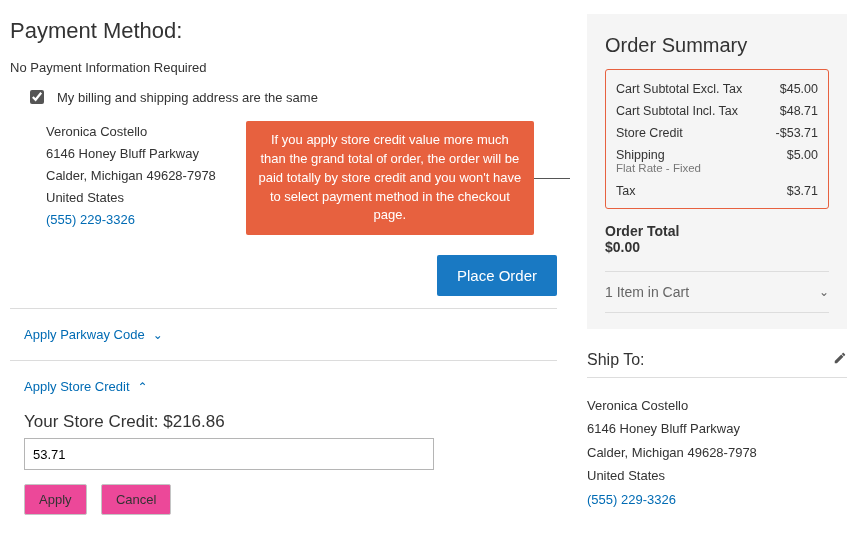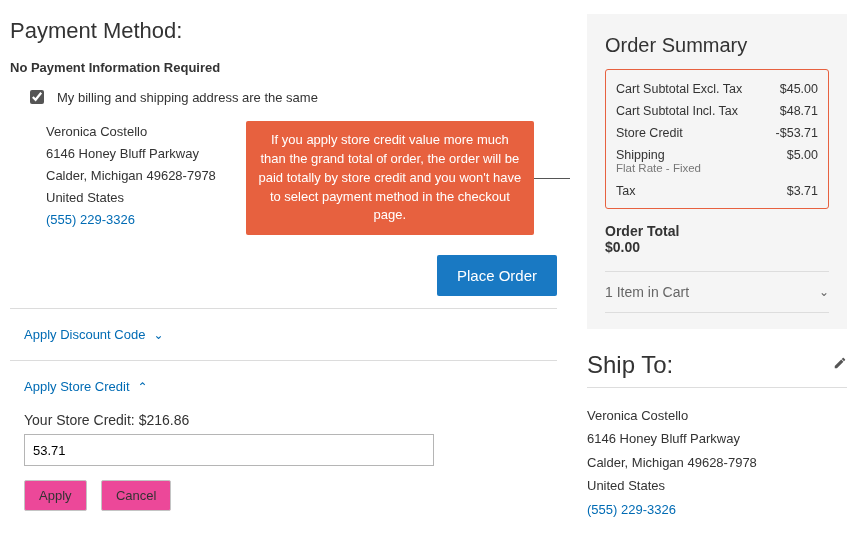--- a/index.html
+++ b/index.html
@@ -18,21 +18,20 @@
   .page-title {
     font-size: 22px;
     font-weight: 400;
     color: #333;
     margin: 8px 0 16px 0;
   }
   .no-payment {
     font-size: 13px;
     color: #333;
     margin-bottom: 12px;
-    font-weight: bold;
   }
   .billing-row {
     display: flex;
     align-items: center;
     gap: 10px;
     margin: 10px 0 14px 16px;
     font-size: 13px;
   }
   .billing-row input { width: 14px; height: 14px; accent-color:#555; }
   .addr-area {
@@ -88,21 +87,21 @@
     color:#006bb4;
     font-size:13px;
     display:flex;
     align-items:center;
     gap:8px;
     margin: 14px 0 18px 14px;
     cursor:pointer;
   }
   .chevron { font-size:12px; color:#006bb4; }
   .store-credit-label {
-    font-size:14px;
+    font-size:17px;
     color:#333;
     margin: 6px 0 6px 14px;
   }
   .credit-input {
     width: 410px;
     height: 32px;
     border:1px solid #b5b5b5;
     padding: 4px 8px;
     font-size:13px;
     margin: 0 0 14px 14px;
@@ -167,21 +166,21 @@
 
   
   .shipto-block { margin-top:22px; }
   .shipto-head {
     display:flex;
     justify-content:space-between;
     align-items:center;
     border-bottom:1px solid #ddd;
     padding-bottom:8px;
   }
-  .shipto-title { font-size:24px; font-weight:400; color:#333; margin:0;}
+  .shipto-title { font-size:16px; font-weight:400; color:#333; margin:0;}
   .pencil { cursor:pointer; }
   .pencil svg { width:14px; height:14px; fill:#555;}
   .ship-addr {
     font-size:13px;
     line-height:1.8;
     margin-top:16px;
     color:#333;
   }
   .ship-addr .phone a { color:#006bb4; text-decoration:none;}
 </style>
@@ -212,21 +211,21 @@
       </div>
     </div>
 
     <div class="place-order-row">
       <button class="place-order-btn">Place Order</button>
     </div>
 
     <div class="hr"></div>
 
     <div class="collapsible-link">
-      <span>Apply Discount Code</span>
+      <span>Apply Parkway Code</span>
       <span class="chevron">⌄</span>
     </div>
 
     <div class="hr"></div>
 
     <div class="collapsible-link">
       <span>Apply Store Credit</span>
       <span class="chevron">⌃</span>
     </div>
 

